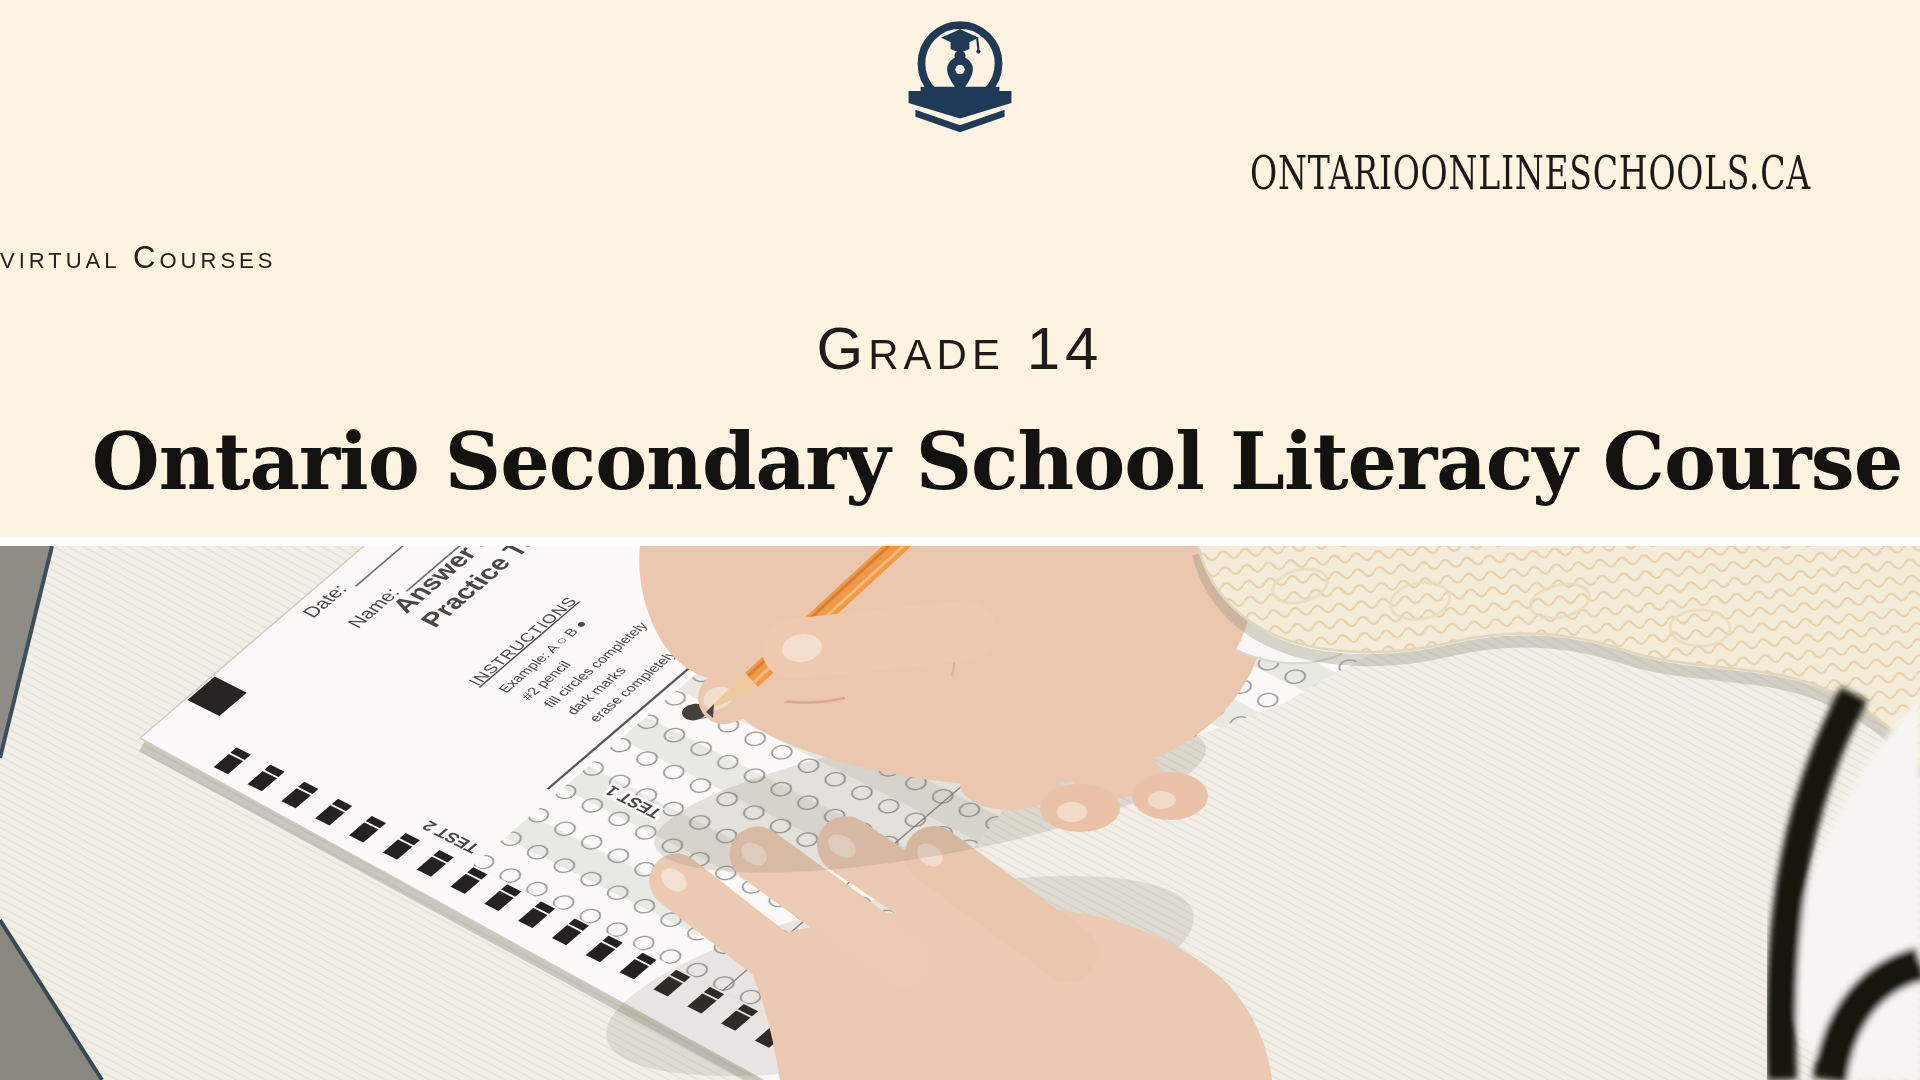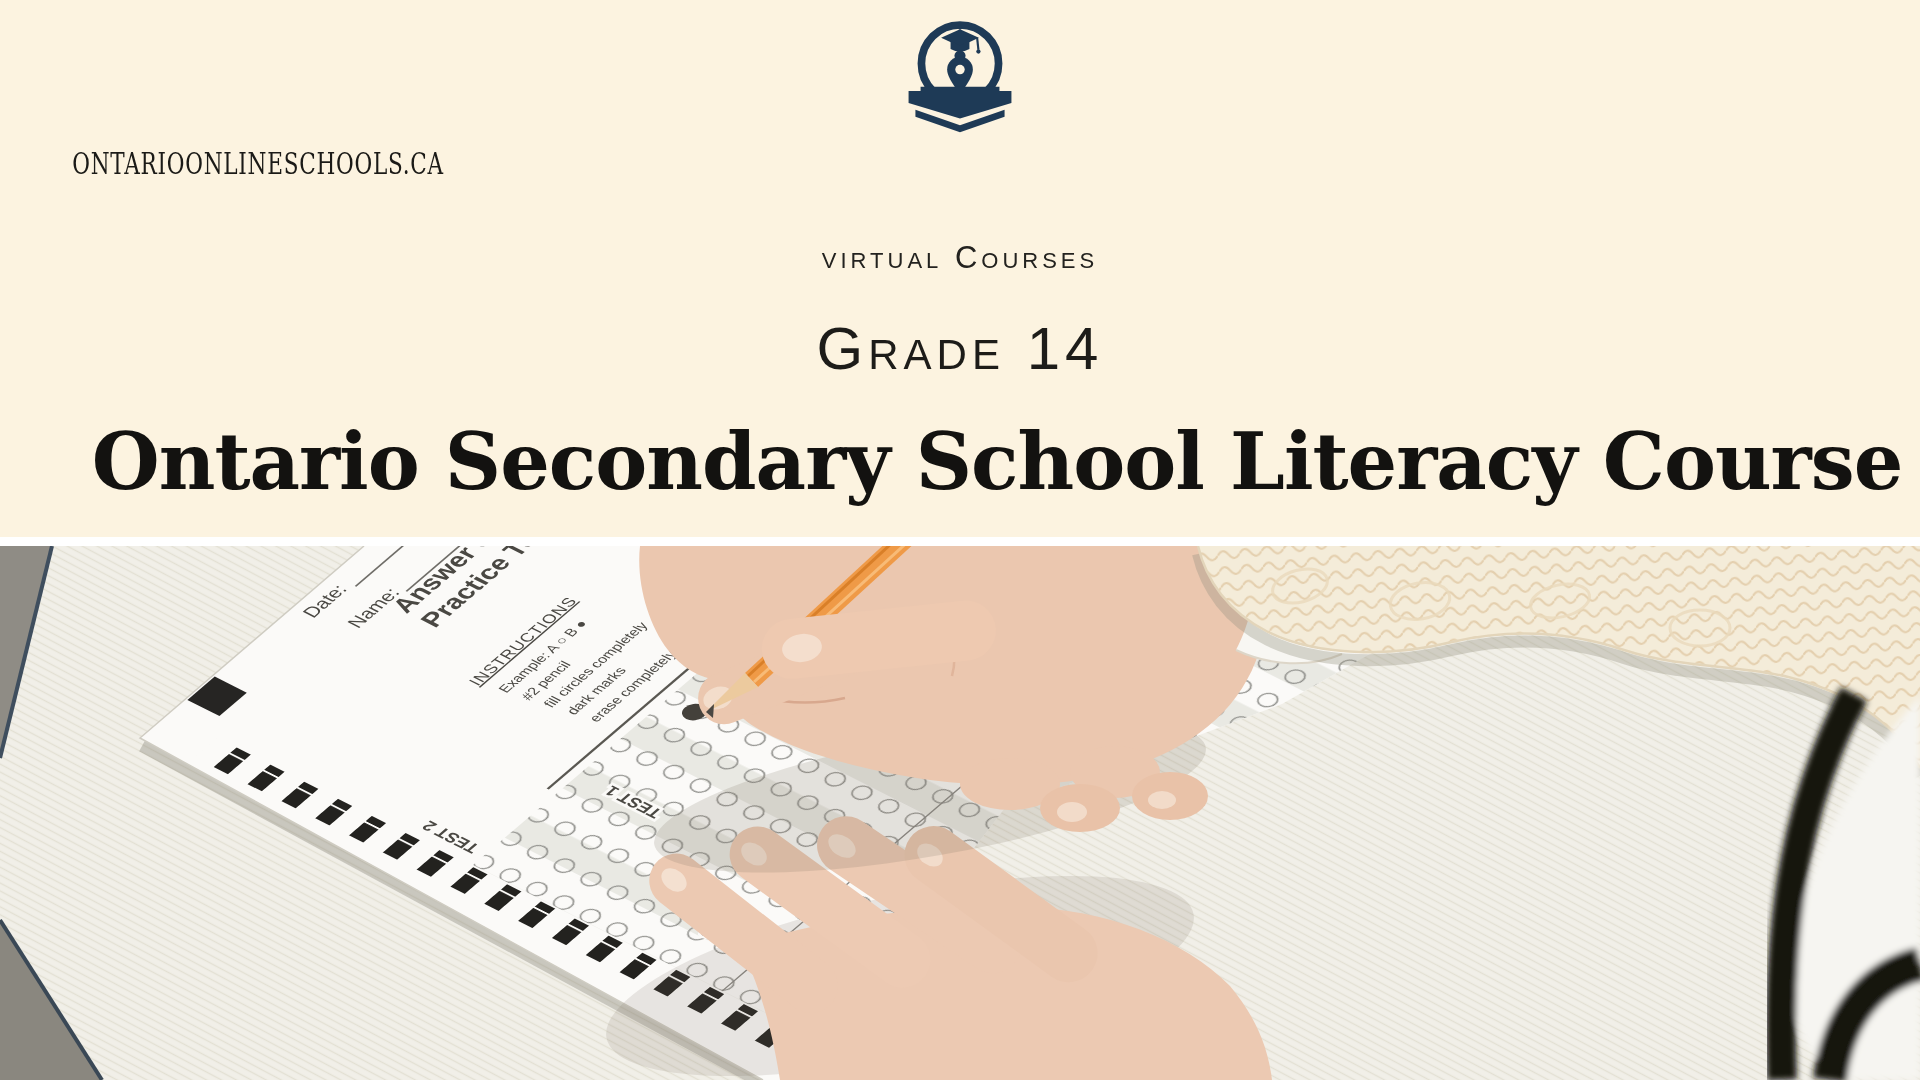--- a/index.html
+++ b/index.html
@@ -1,23 +1,23 @@
 <!DOCTYPE html>
 <html><head>
 <meta charset="utf-8">
 <style>
   html,body{margin:0;padding:0;background:#ffffff;}
   .stage{position:relative;width:1920px;height:1080px;overflow:hidden;background:#fcf3e0;font-family:"Liberation Sans",sans-serif;}
   .banner{position:absolute;top:0;left:0;width:1920px;height:537px;background:#fcf3e0;}
   .logo{position:absolute;top:10px;left:50%;transform:translateX(-50%);width:120px;height:126px;}
-  .brand{position:absolute;top:146px;left:0;width:100%;text-align:left;
-         font-family:"DejaVu Serif","Liberation Serif",serif;font-size:30px;color:#1b1a17;
+  .brand{position:absolute;top:146px;left:0;width:100%;text-align:right;
+         font-family:"DejaVu Serif","Liberation Serif",serif;font-size:46px;color:#1b1a17;
          letter-spacing:1px;white-space:nowrap;}
   .brand span{display:inline-block;transform:scaleX(0.72);transform-origin:center;}
-  .tagline{position:absolute;top:240px;left:0;width:100%;text-align:center;
+  .tagline{position:absolute;top:240px;left:0;width:100%;text-align:left;
            font-variant:small-caps;font-size:31px;letter-spacing:4px;color:#23221f;}
   .grade{position:absolute;top:314px;left:0;width:100%;text-align:center;
          font-variant:small-caps;font-size:60px;letter-spacing:5px;color:#1d1c19;}
   .title{position:absolute;top:416px;left:0;width:100%;text-align:center;
          font-family:"DejaVu Serif","Liberation Serif",serif;font-weight:bold;
          font-size:78px;color:#131210;letter-spacing:-1px;white-space:nowrap;margin-left:37px;}
   .photo{position:absolute;top:537px;left:0;width:1920px;height:543px;background:#ffffff;}
   .photo svg{position:absolute;top:9px;left:0;}
   .sheet-text{font-family:"Liberation Sans",sans-serif;fill:#4a4843;}
 </style>

